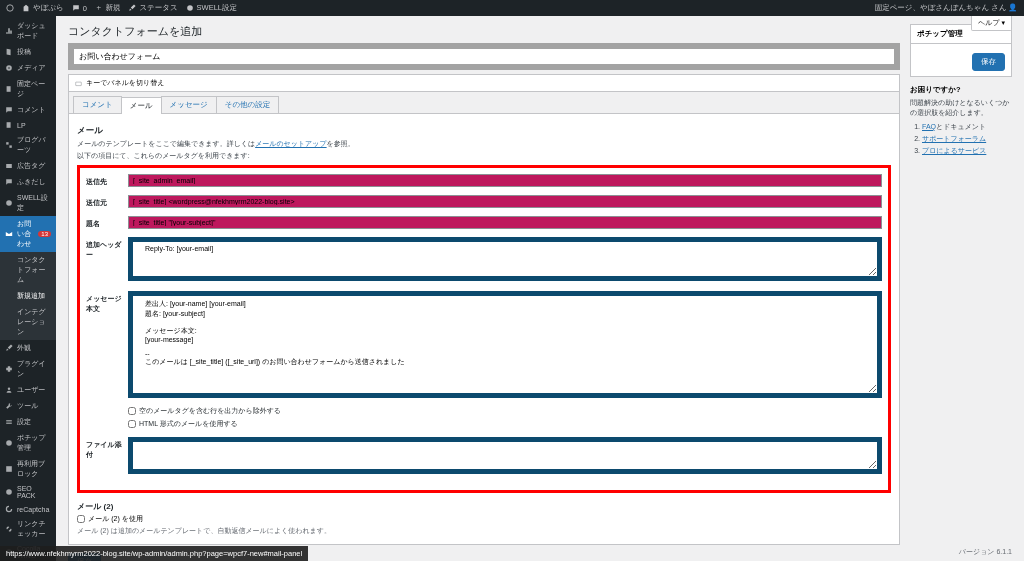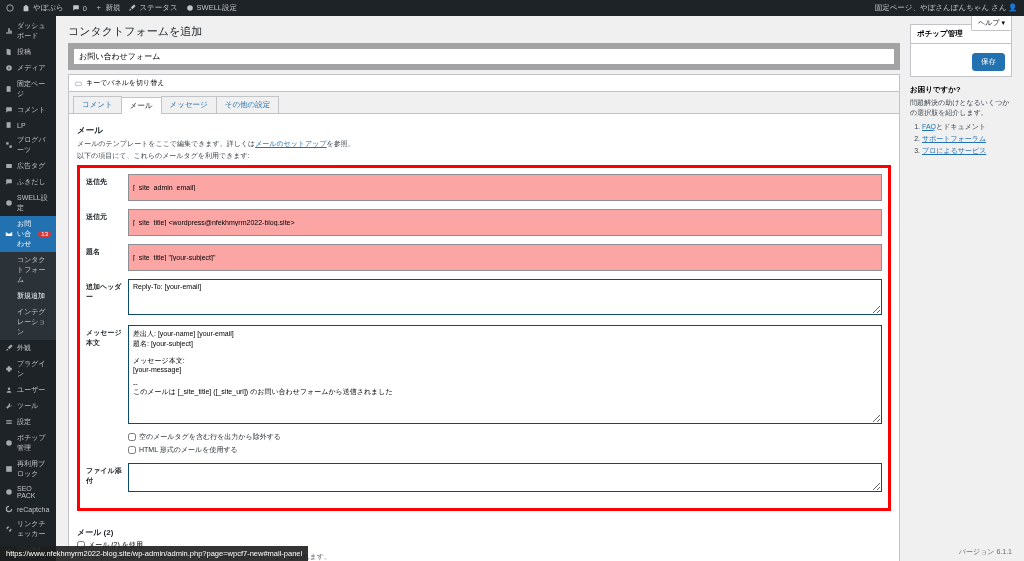--- a/index.html
+++ b/index.html
@@ -29,26 +29,26 @@
 .tab { padding: 3px 8px; font-size: 7.5px; border: 1px solid #c3c4c7; border-bottom: none; background: #f0f0f1; margin-right: -1px; color: #2271b1; cursor: pointer; }
 .tab.active { background: #fff; color: #1d2327; position: relative; top: 1px; }
 .panel-inner { border: 1px solid #c3c4c7; border-top: none; background: #fff; padding: 8px; }
 h2.sec { font-size: 8.5px; color: #1d2327; margin-bottom: 2px; margin-top: 3px; }
 .desc { font-size: 7px; color: #3c434a; line-height: 1.4; margin-bottom: 2px; }
 .desc a { color: #2271b1; }
 .redbox { border: 3px solid #ff0000; padding: 6px; margin-top: 4px; background: #fff; }
 .fieldrow { display: flex; margin-bottom: 8px; align-items: flex-start; }
 .fieldrow label { width: 42px; flex-shrink: 0; font-size: 7px; color: #1d2327; font-weight: 600; padding-top: 3px; }
 .fieldrow .control { flex: 1; }
-.fieldrow input[type=text] { width: 100%; padding: 9px 4px; font-size: 7px; border: 1px solid #8c8f94; background: #fca5a5; }
-.fieldrow textarea { width: 100%; padding: 3px 4px; font-size: 7px; border: 1px solid #0c4a6e; background: #fff; font-family: inherit; resize: vertical; }
+.fieldrow input[type=text] { width: 100%; padding: 2px 4px; font-size: 7px; border: 1px solid #8c8f94; background: #be185d; }
+.fieldrow textarea { width: 100%; padding: 3px 12px; font-size: 7px; border: 5px solid #0c4a6e; background: #fff; font-family: inherit; resize: vertical; }
 .checks { margin-top: 3px; }
 .checks label { display: flex; align-items: center; gap: 3px; font-size: 7px; color: #1d2327; font-weight: 400; width: auto; }
 .checks input[type=checkbox] { width: 8px; height: 8px; }
-.mail2 { margin-top: 16px; font-size: 7px; }
+.mail2 { margin-top: 8px; font-size: 7px; }
 .mail2 h3 { font-size: 8px; color: #1d2327; margin-bottom: 2px; }
 .mail2 .note { font-size: 7px; color: #646970; margin-top: 2px; }
 .btn-save { background: #2271b1; color: #fff; border: 1px solid #2271b1; padding: 3px 8px; font-size: 7.5px; border-radius: 3px; cursor: pointer; margin-top: 8px; }
 .box { border: 1px solid #c3c4c7; background: #fff; margin-bottom: 8px; }
 .box h3 { padding: 4px 6px; font-size: 7.5px; font-weight: 600; border-bottom: 1px solid #c3c4c7; }
 .box .bc { padding: 5px 6px; font-size: 7px; }
 .bc .save { text-align: right; margin-top: 4px; }
 .help-title { font-size: 7.5px; font-weight: 600; margin-bottom: 3px; }
 .help-text { font-size: 7px; color: #3c434a; line-height: 1.4; margin-bottom: 4px; }
 .help-list li { font-size: 7px; color: #3c434a; margin-bottom: 2px; list-style: decimal; margin-left: 12px; }

